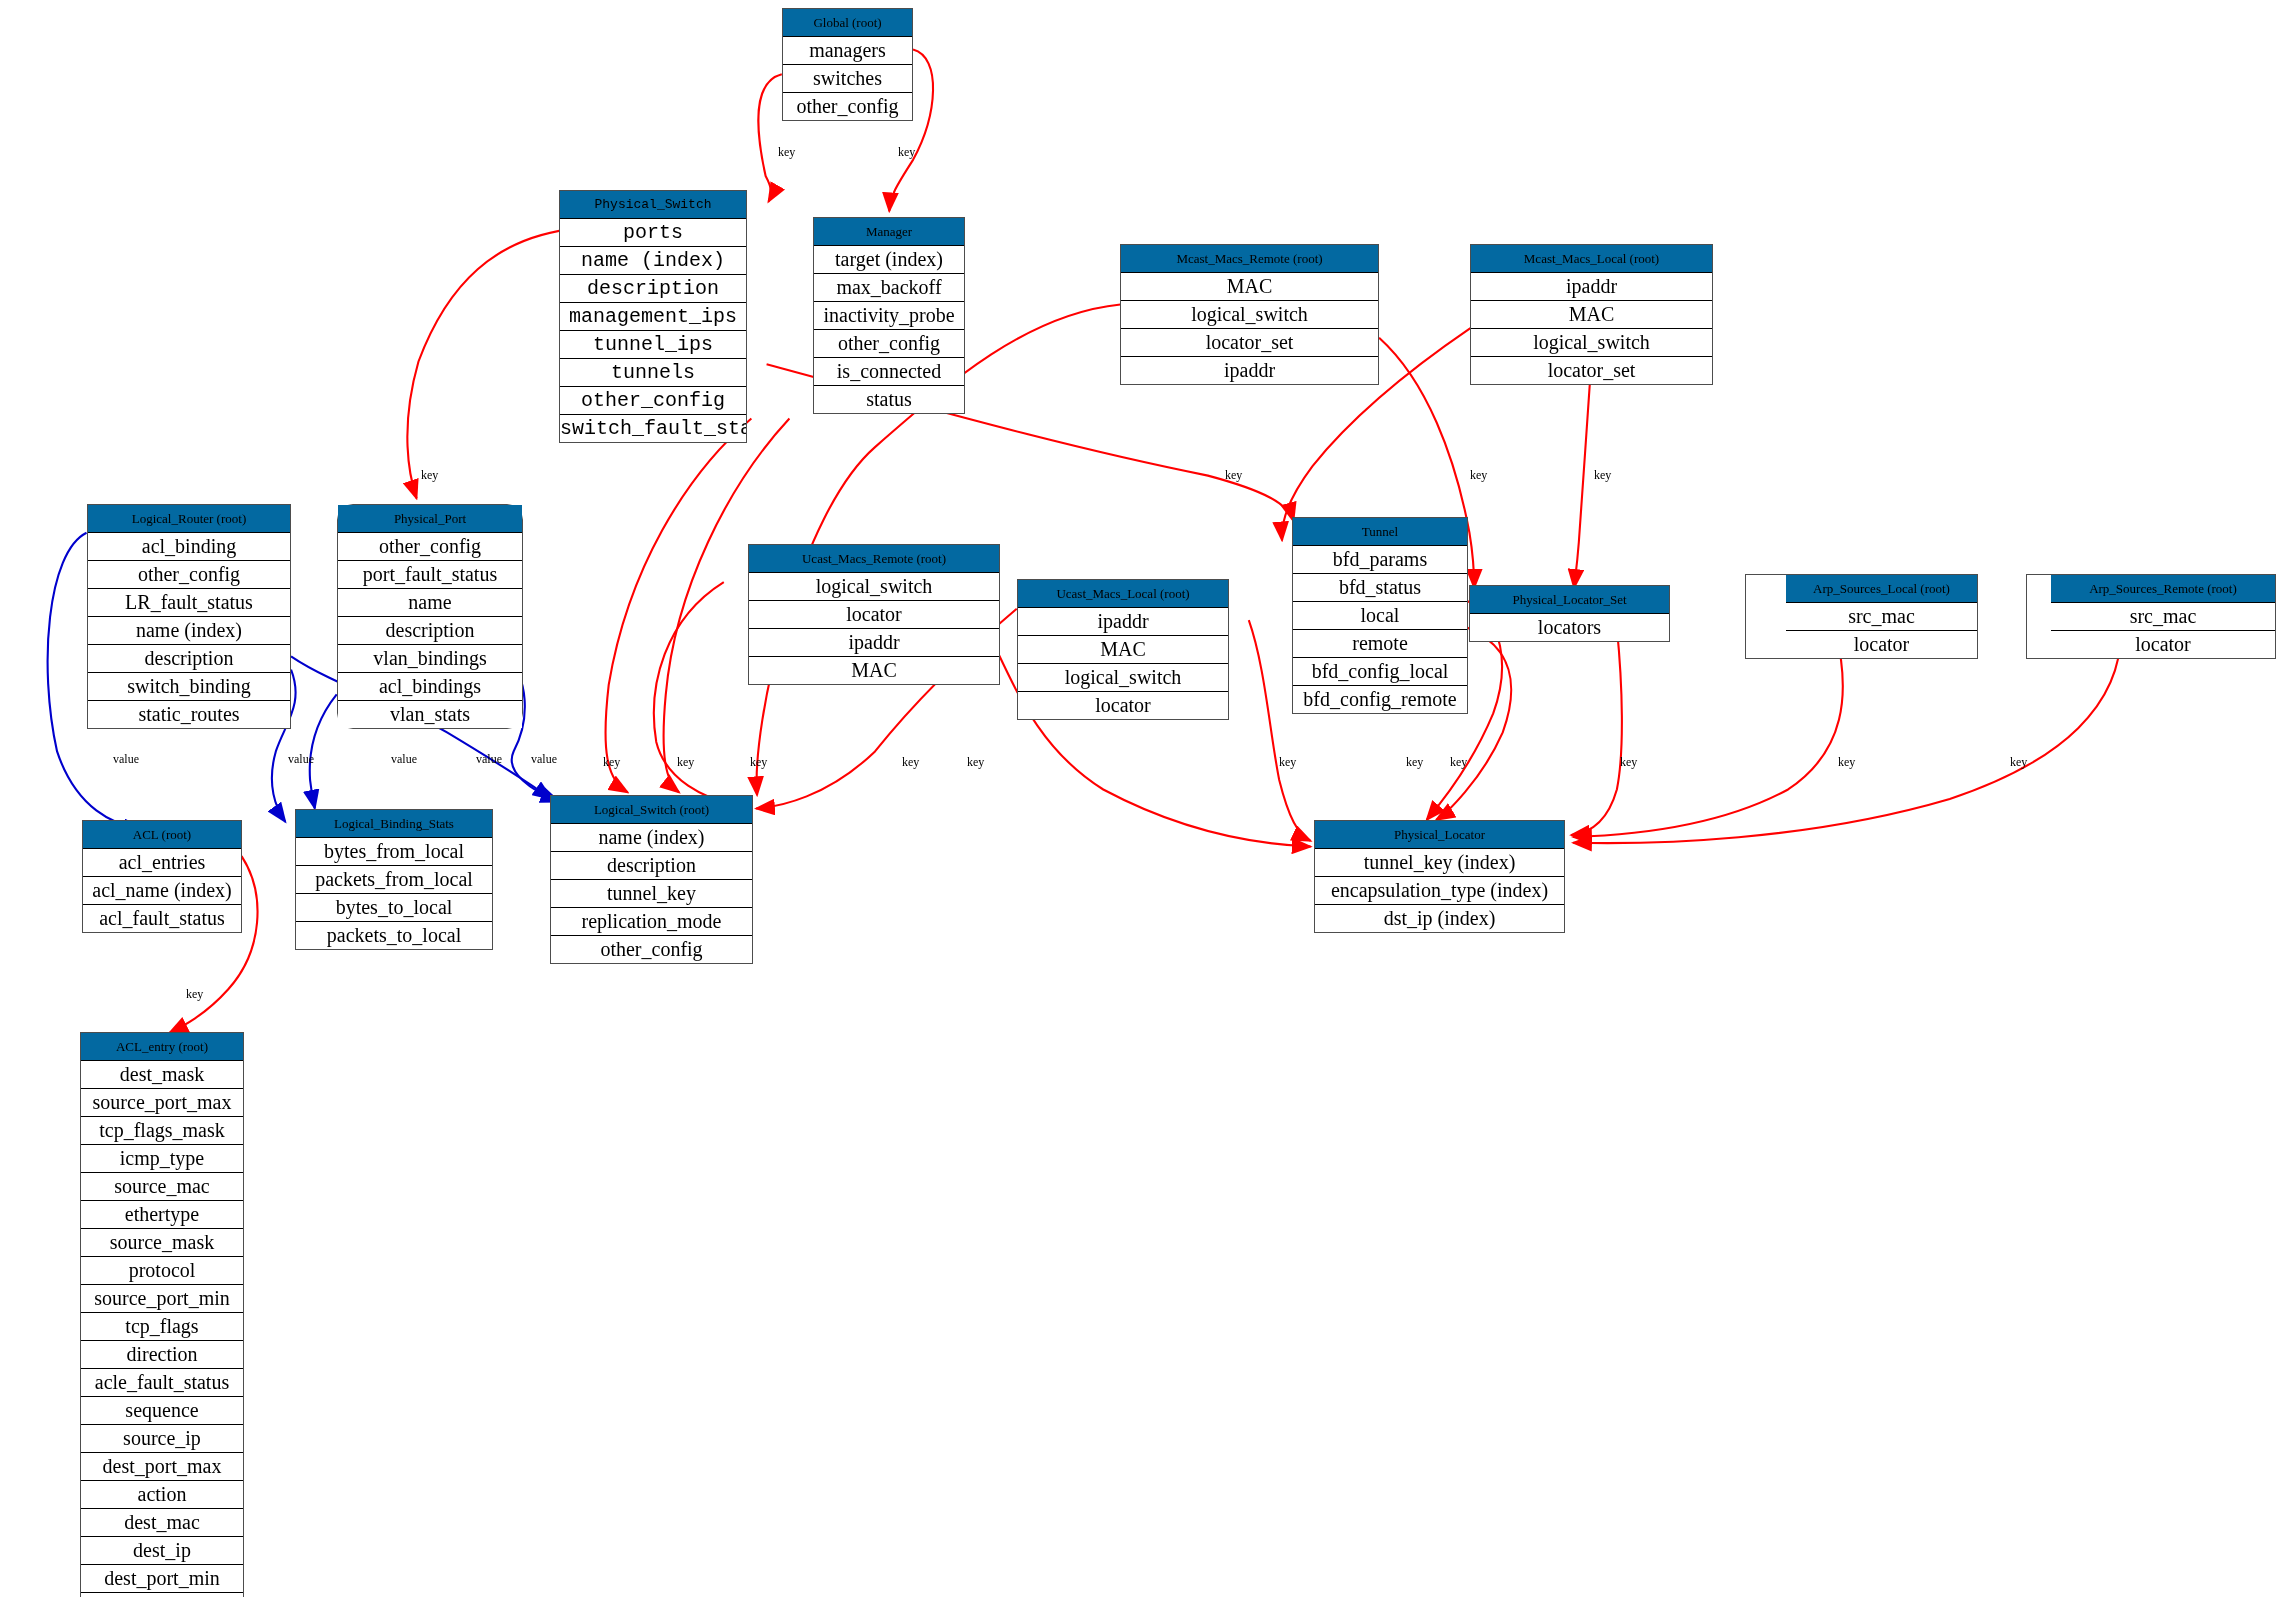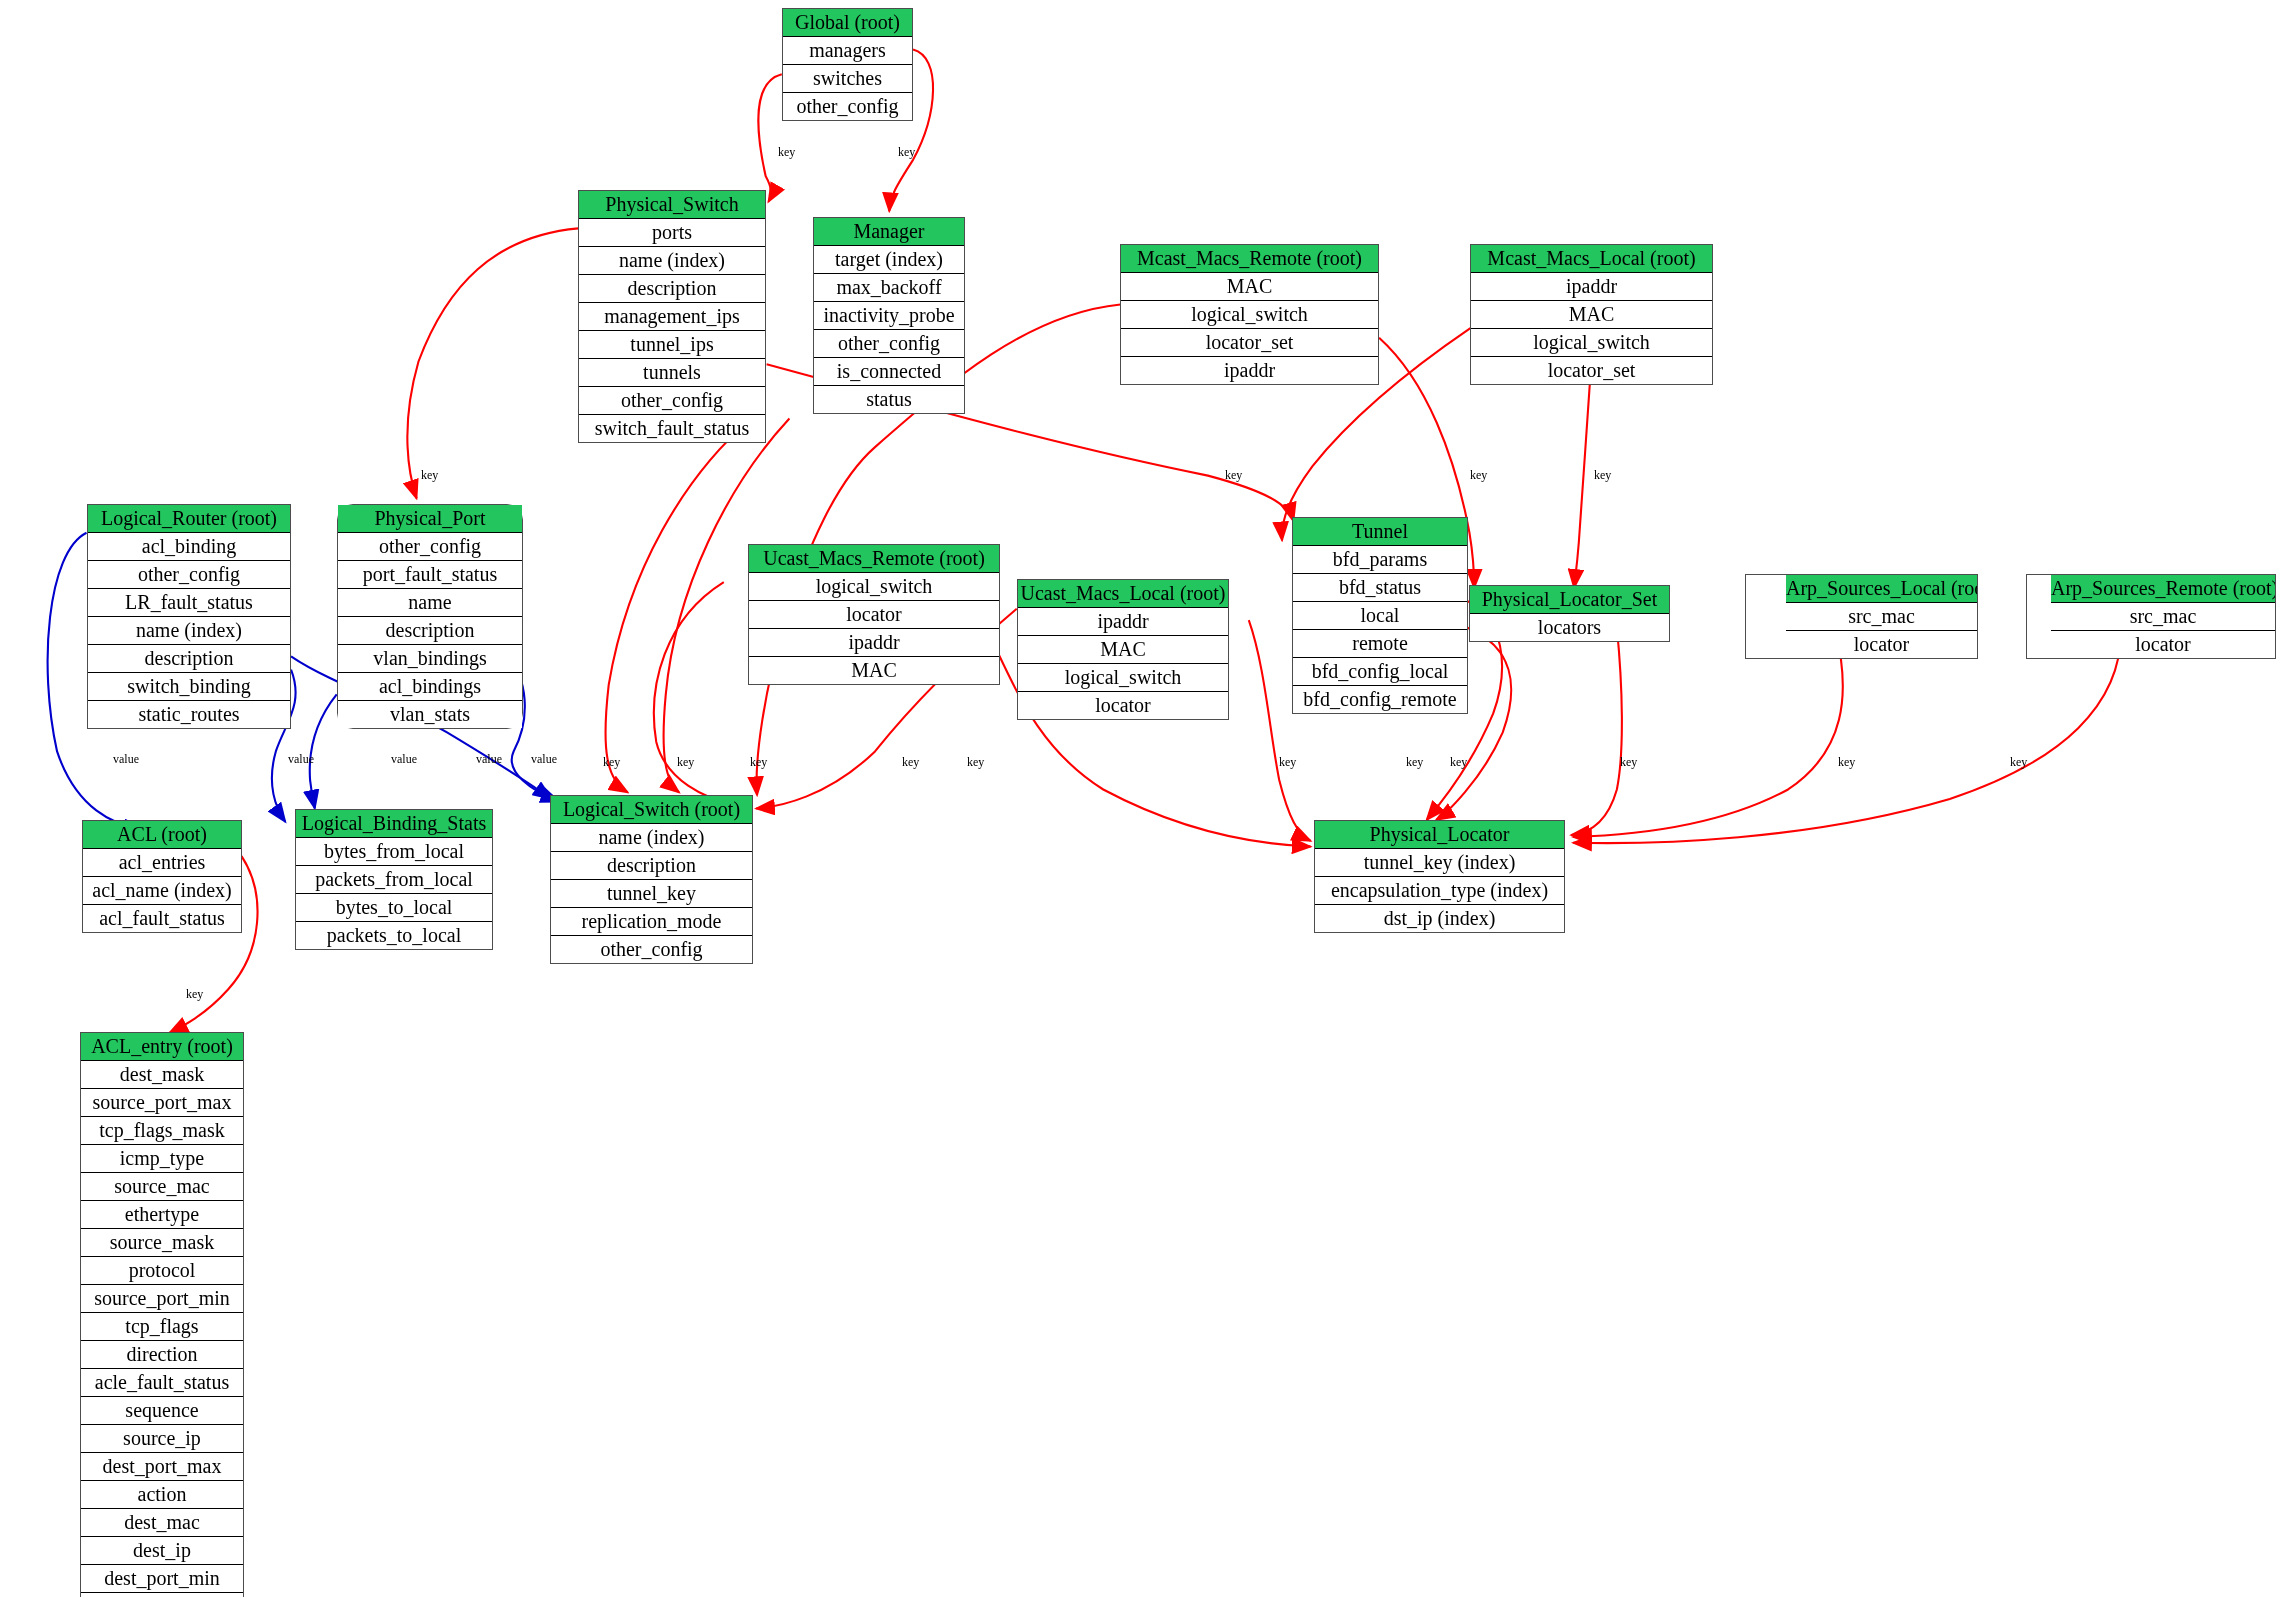--- a/index.html
+++ b/index.html
@@ -33,24 +33,24 @@
     width: 2295px;
     height: 1598px;
   }
   .node {
     position: absolute;
     border: 1.5px solid #4d4d4d;
     background: #ffffff;
     box-sizing: border-box;
   }
   .node .title {
-    background: #22c55e;
+    background: #0369a1;
     color: #000000;
     text-align: center;
-    font-size: 20px;
+    font-size: 13px;
     line-height: 27px;
     height: 27px;
     white-space: nowrap;
     border-bottom: 1.5px solid #000000;
     overflow: hidden;
   }
   .node .field {
     text-align: center;
     font-size: 20px;
     line-height: 27px;
@@ -142,21 +142,21 @@
     </g>
   </svg>
 
   <div id="node-layer">
       <div class="node" style="left: 782px; top: 7.6px; width: 131px;">
         <div class="title">Global (root)</div>
         <div class="field">managers</div>
         <div class="field">switches</div>
         <div class="field">other_config</div>
       </div>
-      <div class="node" style="left: 578px; top: 190px; width: 188px;">
+      <div class="node" style="left: 559px; top: 190px; width: 188px; font-family: Liberation Mono, monospace;">
         <div class="title">Physical_Switch</div>
         <div class="field">ports</div>
         <div class="field">name (index)</div>
         <div class="field">description</div>
         <div class="field">management_ips</div>
         <div class="field">tunnel_ips</div>
         <div class="field">tunnels</div>
         <div class="field">other_config</div>
         <div class="field">switch_fault_status</div>
       </div>

